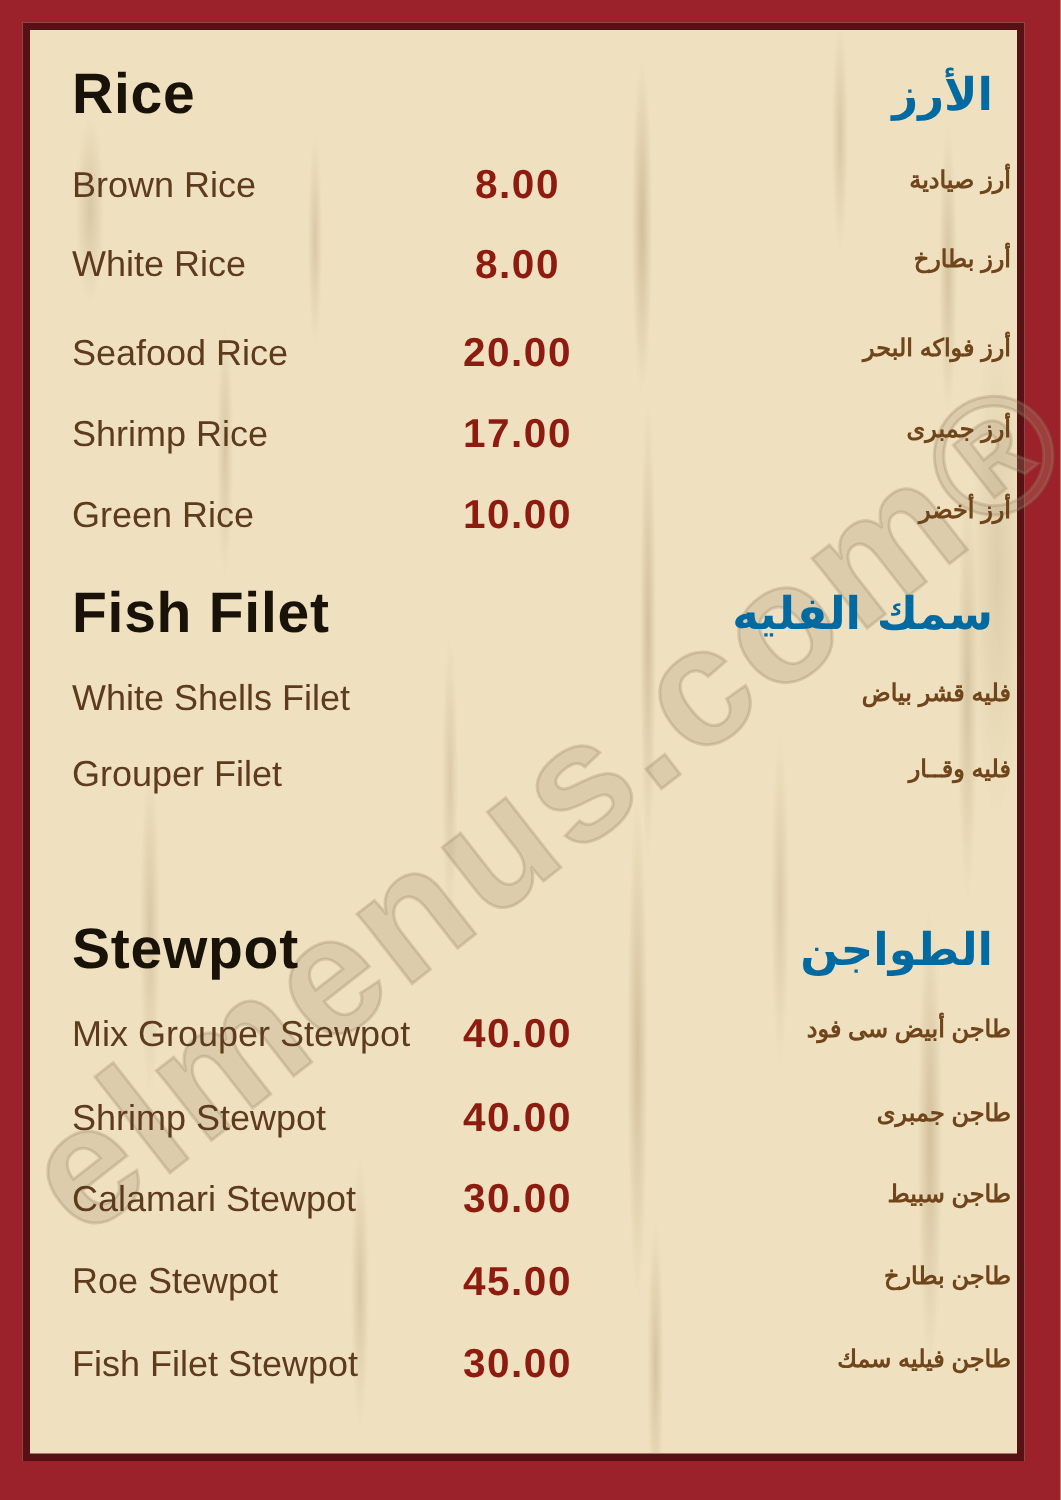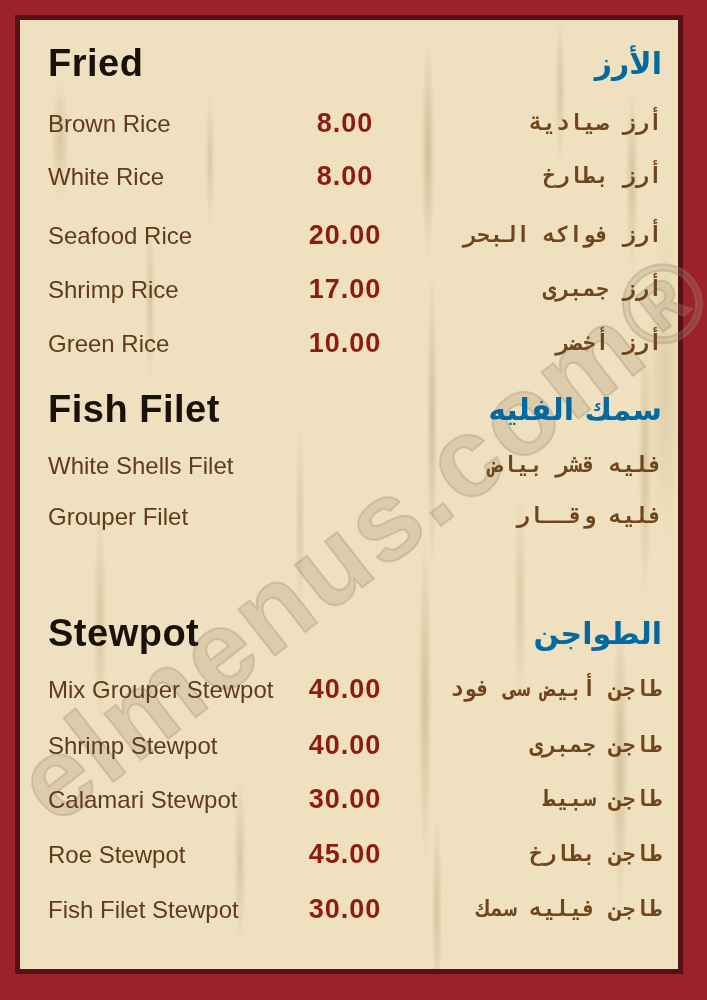--- a/index.html
+++ b/index.html
@@ -57,42 +57,42 @@
   }
   .en{
     position:absolute;left:28px;top:0;
     font-size:24px;font-weight:normal;color:#5e3b1d;
   }
   .price{
     position:absolute;left:250px;width:150px;top:-2px;text-align:center;
     font-size:27px;font-weight:bold;color:#8d1b10;letter-spacing:1px;
   }
   .ar{
-    position:absolute;right:16px;top:0;direction:rtl;
-    font-size:22px;font-weight:bold;color:#71451b;
-    font-family:Liberation Mono, monospace;
+    position:absolute;right:4px;top:0;direction:rtl;
+    font-size:16px;font-weight:bold;color:#71451b;
+    font-family:Liberation Sans, sans-serif;
   }
   .note{left:28px;right:16px;text-align:center;}
   .note-ar{
     font-size:16px;font-weight:bold;color:#6e4a22;direction:rtl;
     font-family:"DejaVu Sans",sans-serif;
   }
   .note-en{
     font-size:19px;font-weight:normal;color:#564734;letter-spacing:0.3px;
   }
 </style>
 </head>
 <body>
 
 <div class="panel">
   <div class="texture"></div>
   <div class="watermark">elmenus.com®</div>
 
   <div class="sec" style="top:22px">
-    <span class="sec-en">Fried</span>
+    <span class="sec-en">Rice</span>
     <span class="sec-ar">الأرز</span>
   </div>
   <div class="row" style="top:90px">
     <span class="en">Brown Rice</span>
     <span class="price">8.00</span>
     <span class="ar">أرز صيادية</span>
   </div>
   <div class="row" style="top:143px">
     <span class="en">White Rice</span>
     <span class="price">8.00</span>

